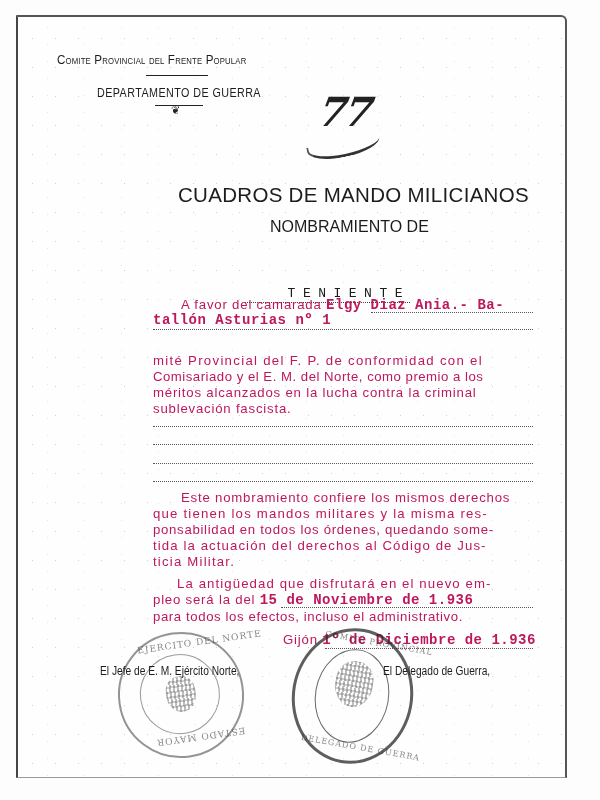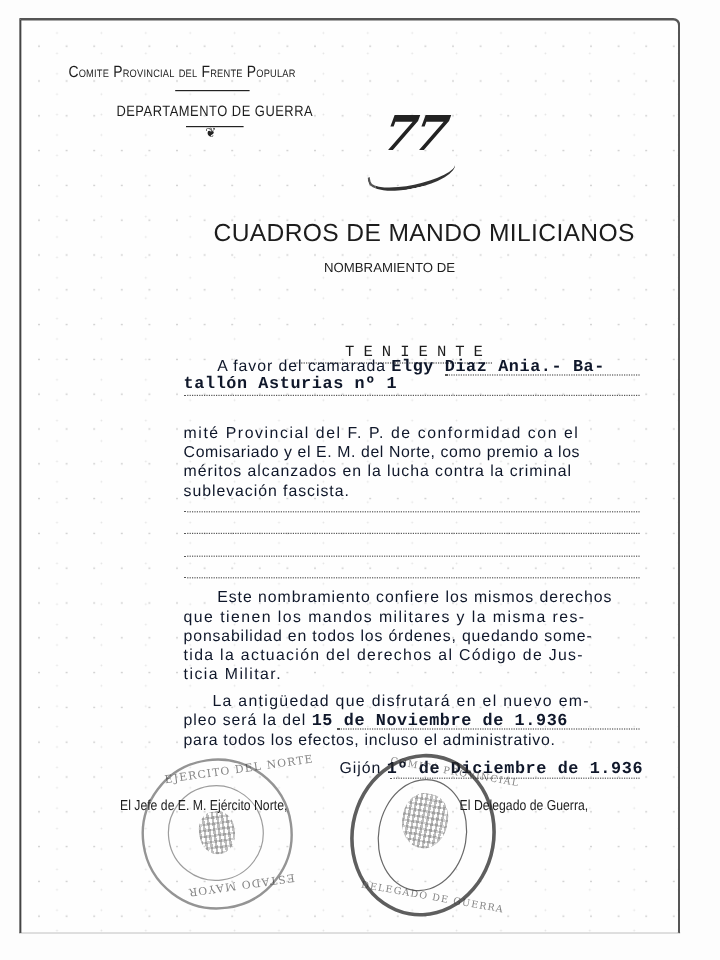--- a/index.html
+++ b/index.html
@@ -95,21 +95,21 @@
   
   .title-main {
     left: 178px; top: 183px;
     font-size: 20.5px;
     letter-spacing: 0.3px;
     font-weight: 500;
     white-space: nowrap;
   }
   .title-sub {
     left: 270px; top: 218px;
-    font-size: 11px;
+    font-size: 16px;
     white-space: nowrap;
   }
   .rank {
     left: 245px; top: 246px;
     width: 165px;
     font-family: "Liberation Mono", monospace;
     font-size: 13px;
     letter-spacing: 7.5px;
     text-align: right;
     border-bottom: 1px dotted #444;
@@ -119,21 +119,21 @@
   }
 
   
   .body-text {
     left: 153px;
     width: 380px;
     font-family: "Liberation Sans", sans-serif;
     font-size: 13.2px;
     line-height: 15.5px;
     letter-spacing: 0.8px;
-    color: #0f172a;
+    color: #be185d;
   }
   .line { position: absolute; white-space: nowrap; }
   .typed {
     font-family: "Liberation Mono", monospace;
     font-weight: bold;
     font-size: 14px;
     letter-spacing: 0.5px;
   }
   .dotfill {
     position: absolute;

